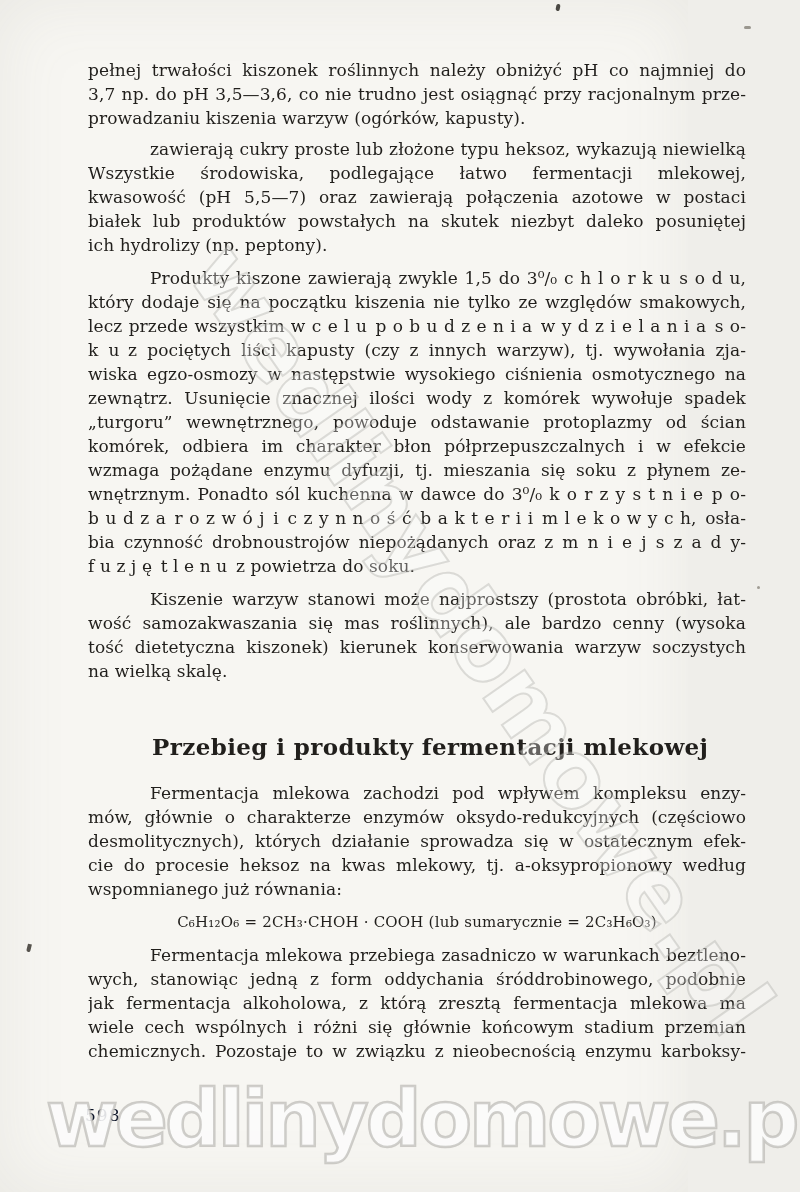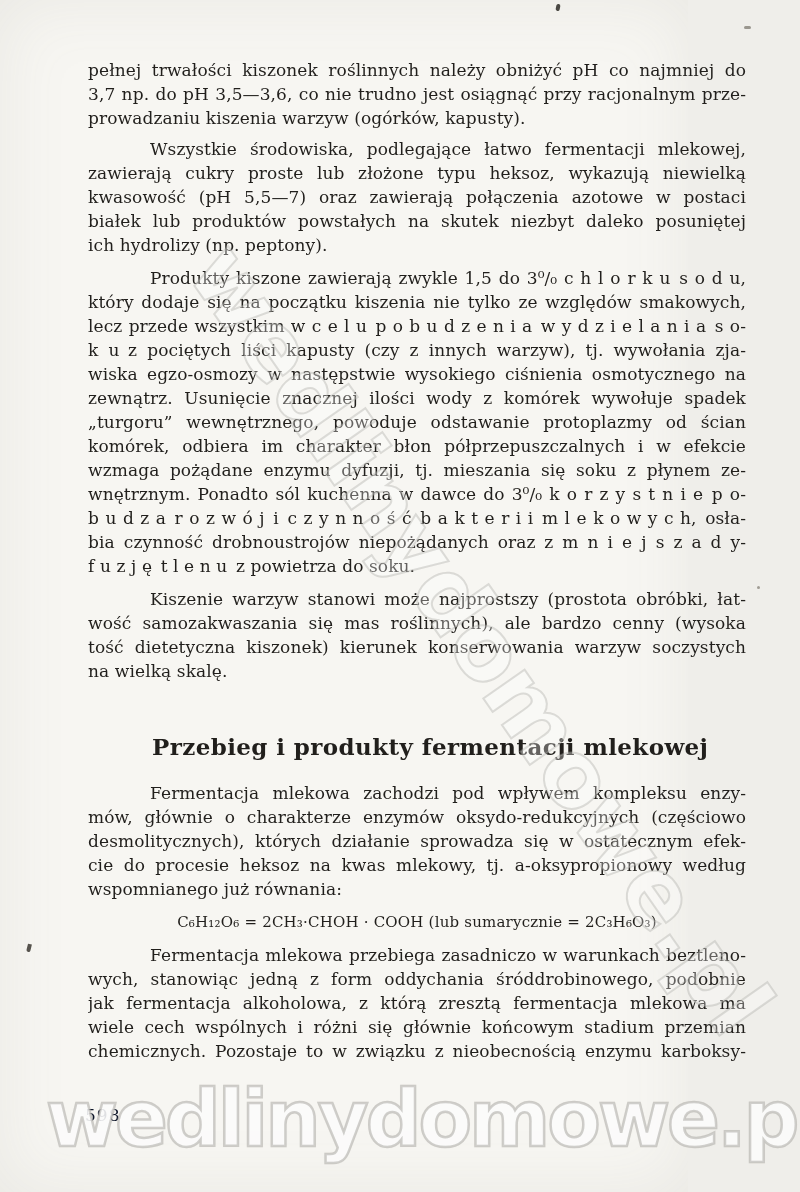--- a/index.html
+++ b/index.html
@@ -110,22 +110,22 @@
 
     <div class="para">
       <div class="line">pełnej trwałości kiszonek roślinnych należy obniżyć pH co najmniej do</div>
       <div class="line">3,7 np. do pH 3,5—3,6, co nie trudno jest osiągnąć przy racjonalnym prze-</div>
       <div class="line last">prowadzaniu kiszenia warzyw (ogórków, kapusty).</div>
     </div>
 
     <div class="gap-sm"></div>
 
     <div class="para indent">
+      <div class="line">zawierają cukry proste lub złożone typu heksoz, wykazują niewielką</div>
       <div class="line">Wszystkie środowiska, podlegające łatwo fermentacji mlekowej,</div>
-      <div class="line">zawierają cukry proste lub złożone typu heksoz, wykazują niewielką</div>
       <div class="line">kwasowość (pH 5,5—7) oraz zawierają połączenia azotowe w postaci</div>
       <div class="line">białek lub produktów powstałych na skutek niezbyt daleko posuniętej</div>
       <div class="line last">ich hydrolizy (np. peptony).</div>
     </div>
 
     <div class="gap-md"></div>
 
     <div class="para indent">
       <div class="line">Produkty kiszone zawierają zwykle 1,5 do 3⁰/₀ c h l o r k u s o d u,</div>
       <div class="line">który dodaje się na początku kiszenia nie tylko ze względów smakowych,</div>

